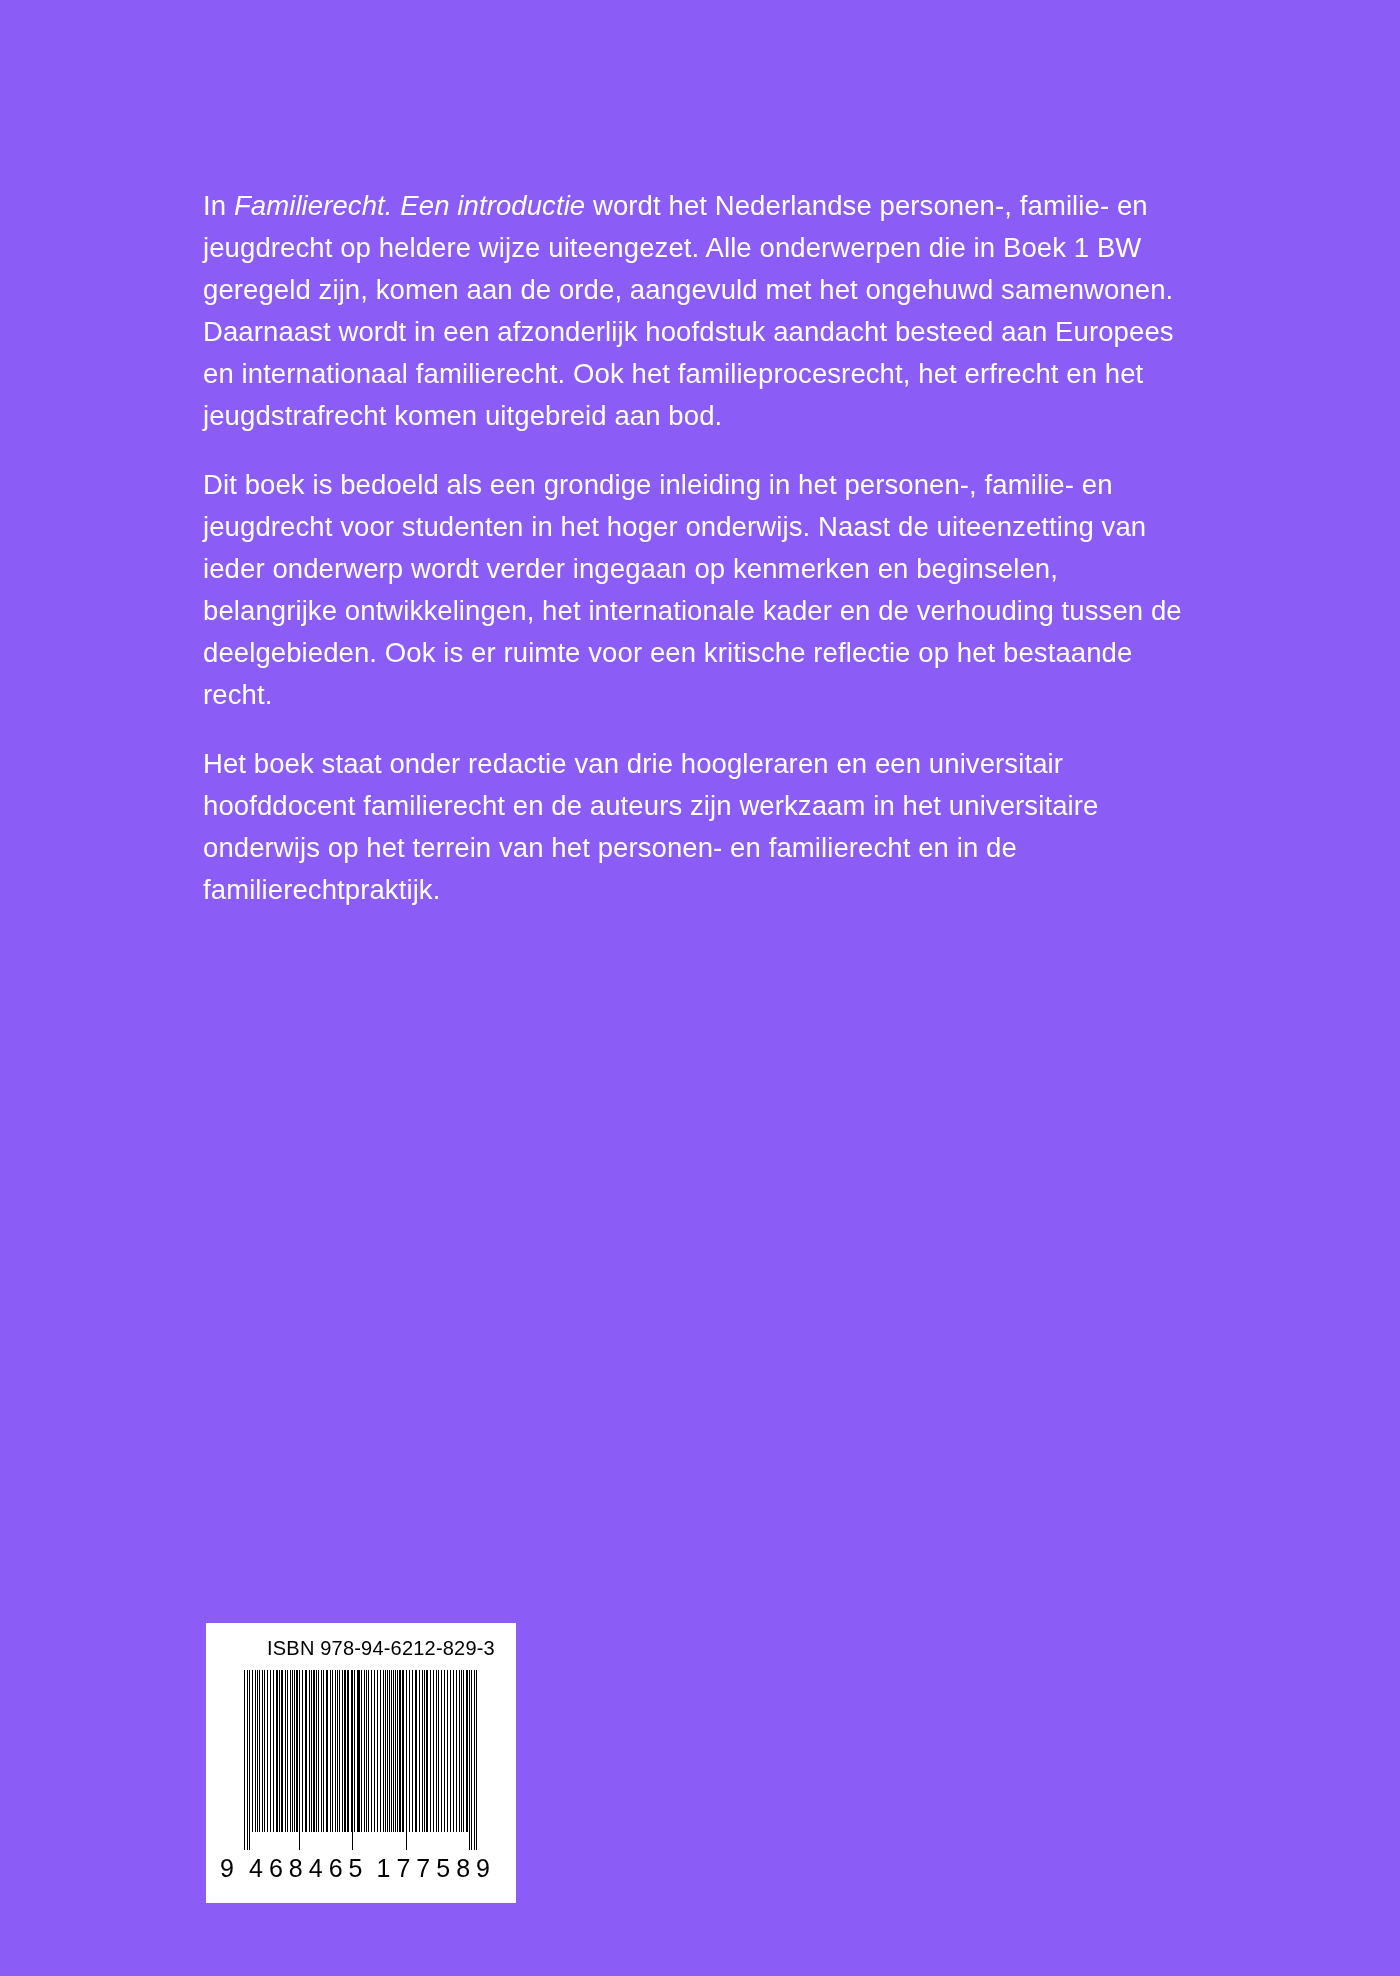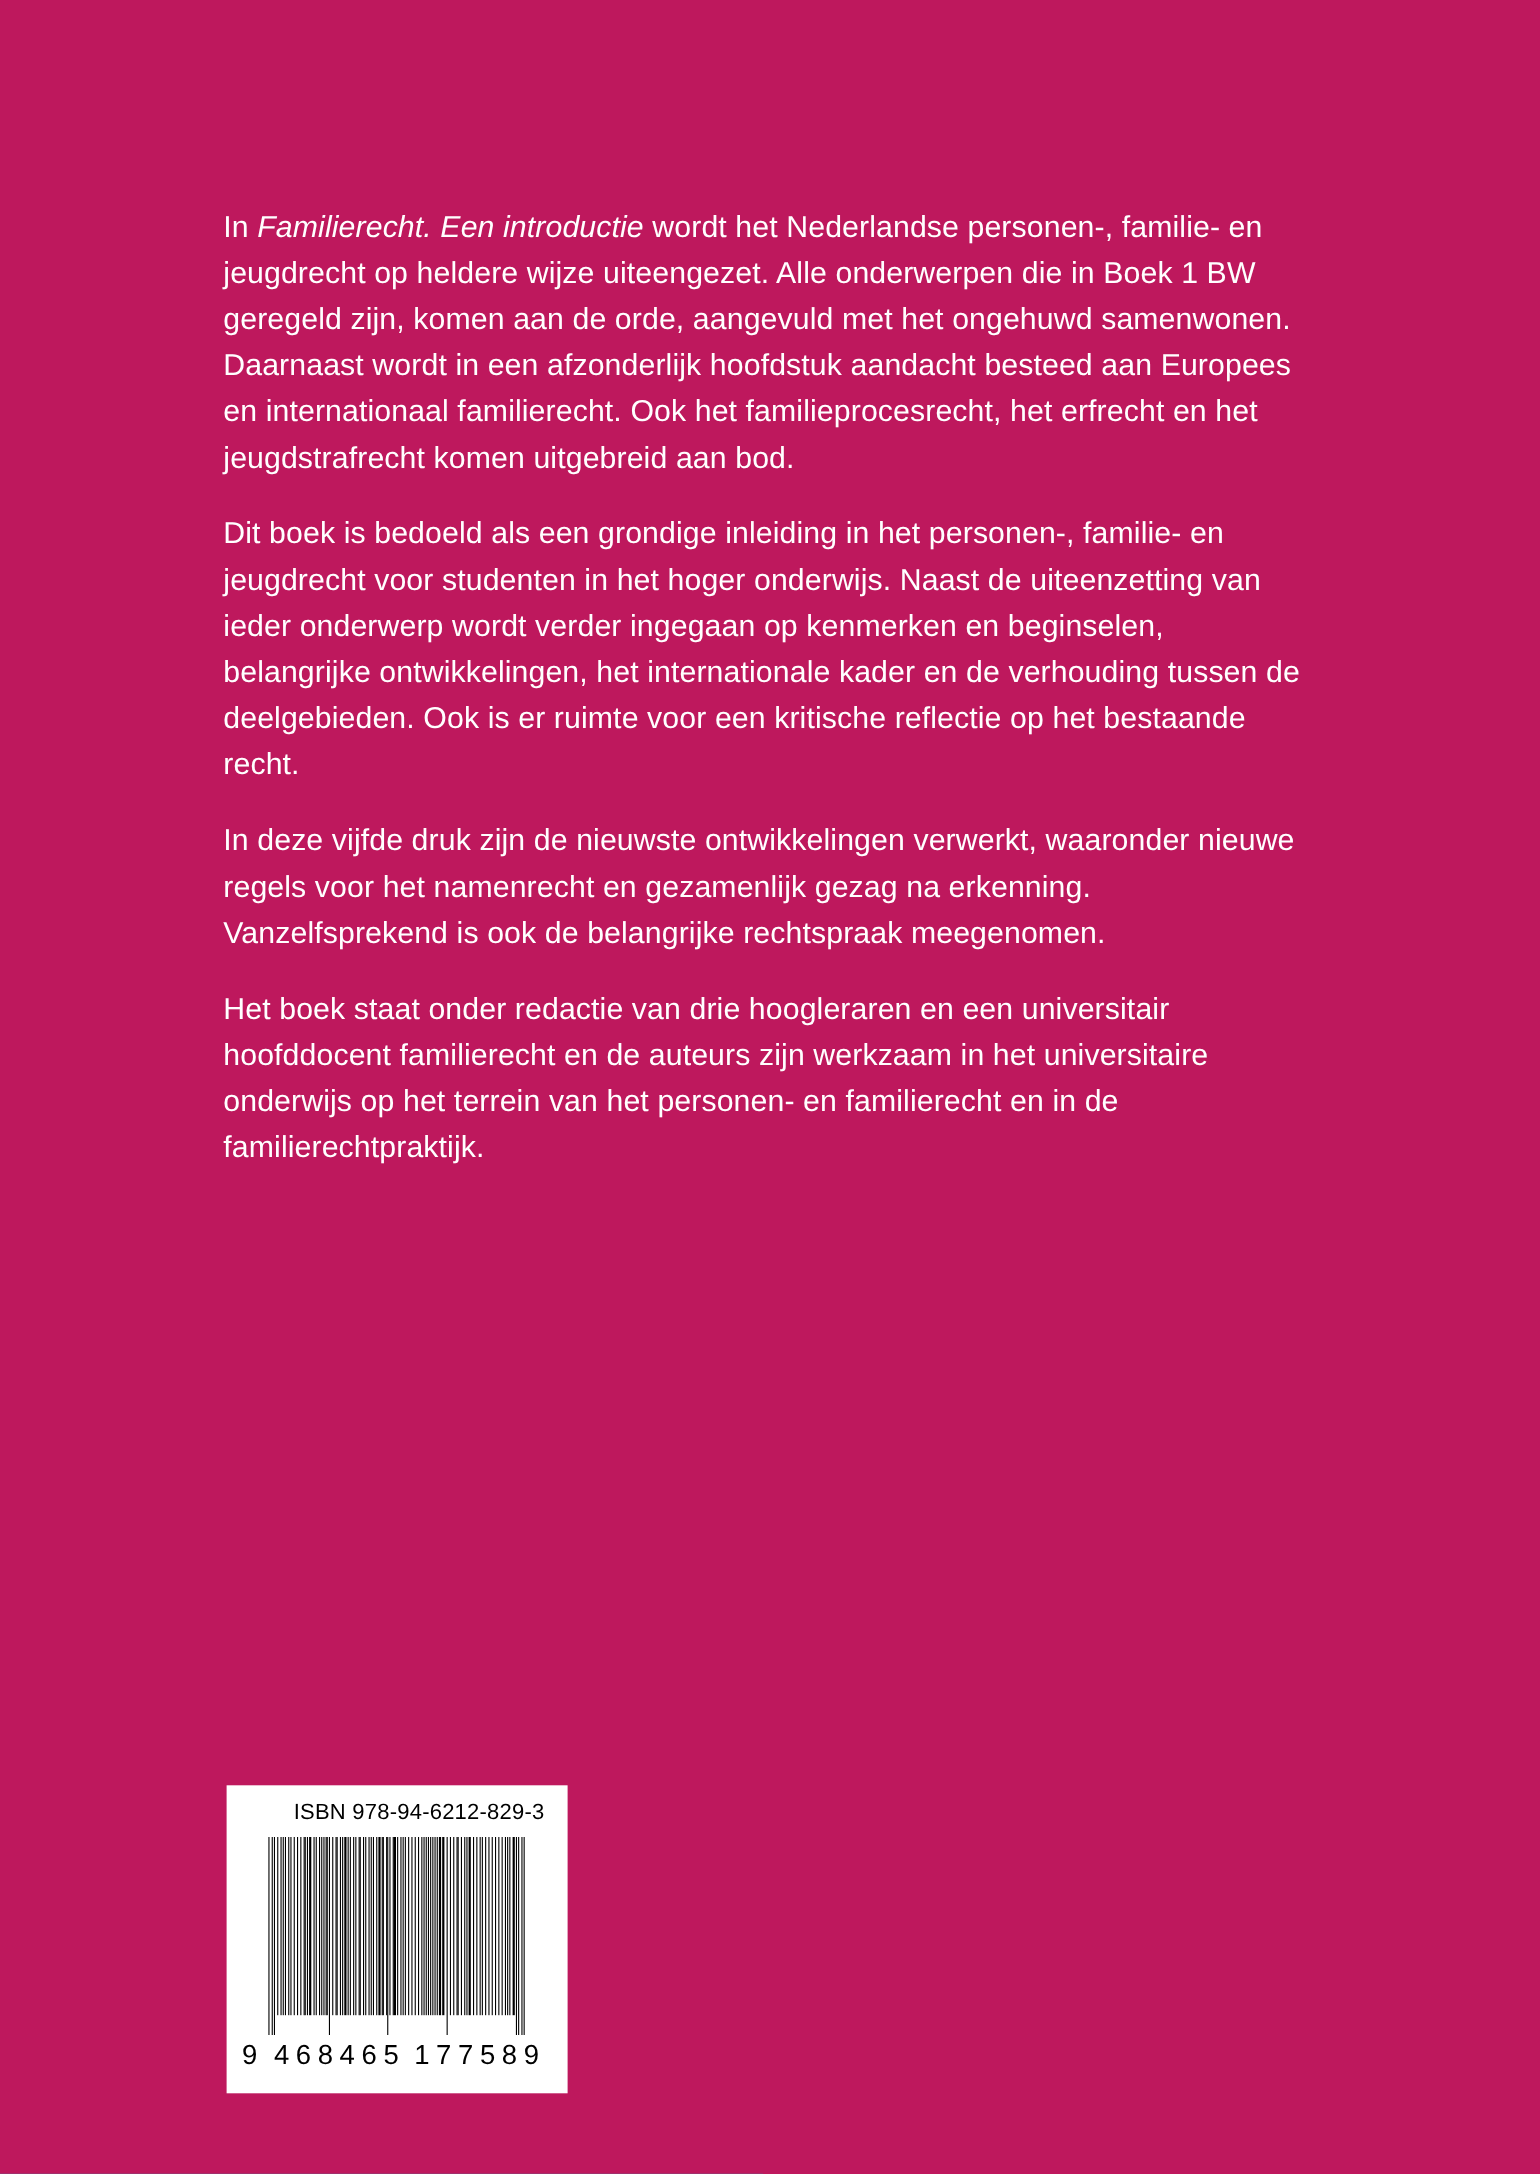--- a/index.html
+++ b/index.html
@@ -10,21 +10,21 @@
     width: 1400px;
     height: 1976px;
     background: #3d7ea1;
     font-family: "Liberation Sans", sans-serif;
     overflow: hidden;
     position: relative;
   }
   .page {
     position: absolute;
     inset: 0;
-    background: #be185d;
+    background: #8b5cf6;
   }
   .blurb {
     position: absolute;
     left: 203px;
     top: 185px;
     width: 990px;
     color: #ffffff;
     font-size: 27.5px;
     line-height: 42px;
     letter-spacing: 0.1px;
@@ -96,21 +96,20 @@
 </head>
 <body>
 
 <div class="page">
 
   <div class="blurb">
     <p>
       <span>In </span><em>Familierecht. Een introductie</em><span> wordt het Nederlandse personen-, familie- en jeugdrecht op heldere wijze uiteengezet. Alle onderwerpen die in Boek 1 BW geregeld zijn, komen aan de orde, aangevuld met het ongehuwd samenwonen. Daarnaast wordt in een afzonderlijk hoofdstuk aandacht besteed aan Europees en internationaal familierecht. Ook het familieprocesrecht, het erfrecht en het jeugdstrafrecht komen uitgebreid aan bod.</span>
     </p>
     <p>Dit boek is bedoeld als een grondige inleiding in het personen-, familie- en jeugdrecht voor studenten in het hoger onderwijs. Naast de uiteenzetting van ieder onderwerp wordt verder ingegaan op kenmerken en beginselen, belangrijke ontwikkelingen, het internationale kader en de verhouding tussen de deelgebieden. Ook is er ruimte voor een kritische reflectie op het bestaande recht.</p>
-    <p>In deze vijfde druk zijn de nieuwste ontwikkelingen verwerkt, waaronder nieuwe regels voor het namenrecht en gezamenlijk gezag na erkenning. Vanzelfsprekend is ook de belangrijke rechtspraak meegenomen.</p>
     <p>Het boek staat onder redactie van drie hoogleraren en een universitair hoofddocent familierecht en de auteurs zijn werkzaam in het universitaire onderwijs op het terrein van het personen- en familierecht en in de familierechtpraktijk.</p>
   </div>
 
   <div class="barcode-box">
     <div class="isbn-text">ISBN 978-94-6212-829-3</div>
     <div class="bars" id="bars">
         <span style="width: 2px; margin-right: 2px;"></span>
         <span style="width: 1px; margin-right: 2px;"></span>
         <span style="width: 2px; margin-right: 2px;"></span>
         <span style="width: 2px; margin-right: 2px; height: 90%; align-self: flex-start;"></span>

